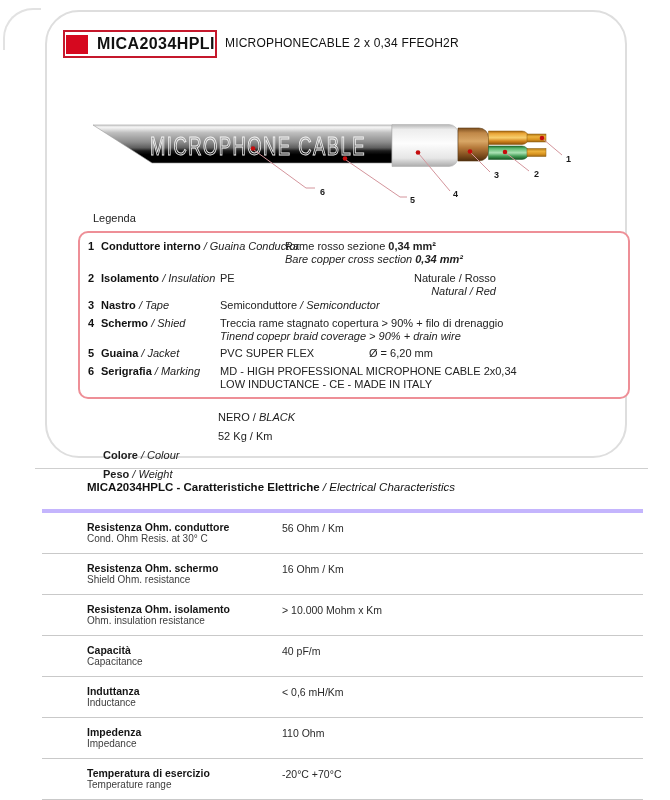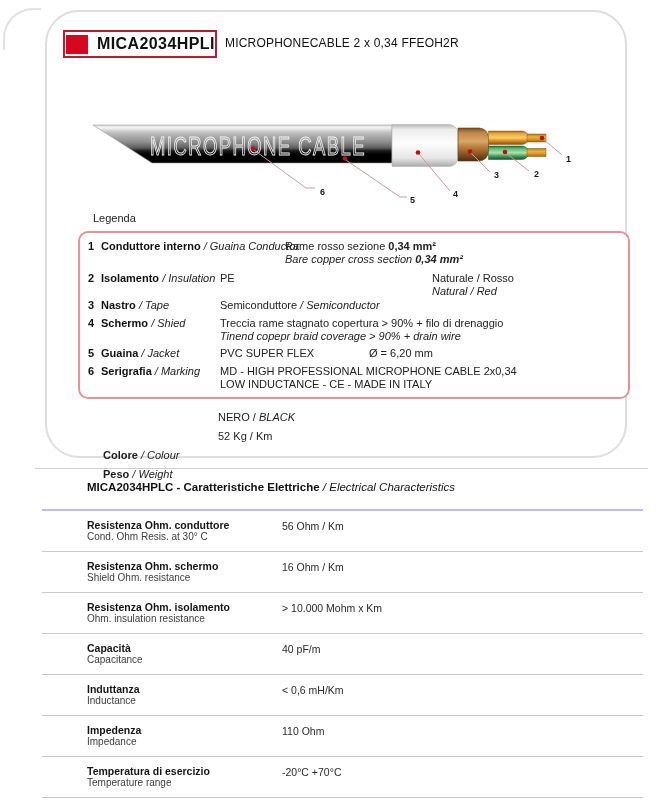--- a/index.html
+++ b/index.html
@@ -27,35 +27,35 @@
 
   
   .legend-title{position:absolute;left:93px;top:212px;font-size:11px;color:#222;}
   .legend-box{position:absolute;left:78px;top:231px;width:548px;height:164px;
               border:2px solid #ee8f97;border-radius:10px;background:#fff;}
   .lgrow{position:absolute;left:0;width:100%;font-size:11px;line-height:13px;color:#222;white-space:nowrap;}
   .lnum{position:absolute;left:8px;font-weight:bold;color:#111;}
   .llab{position:absolute;left:21px;}
   .llab b{color:#111;}
   .lval{position:absolute;left:140px;}
-  .lext{position:absolute;left:352px;}
+  .lext{position:absolute;left:334px;text-align:right;}
   .lext5{position:absolute;left:289px;}
   .i{font-style:italic;}
 
   
   .inforow{position:absolute;font-size:11px;line-height:13px;white-space:nowrap;}
   .inforow .lab{position:absolute;left:16px;margin-top:38px;}
   .inforow .val{position:absolute;left:131px;}
 
   
   .hr-top{position:absolute;left:35px;top:468px;width:613px;height:1px;background:#cfcfcf;}
 
   
   .etitle{position:absolute;left:87px;top:481px;font-size:11.5px;white-space:nowrap;color:#111;}
-  .etable{position:absolute;left:42px;top:509px;width:601px;border-top:2px solid #c4b5fd;}
+  .etable{position:absolute;left:42px;top:509px;width:601px;border-top:4px solid #c4b5fd;}
   .erow{box-sizing:border-box;height:41px;border-bottom:1px solid #c9c9c9;
         display:flex;align-items:flex-start;padding:8px 0 0 45px;}
   .elab{width:195px;}
   .elab b{display:block;font-size:10.5px;color:#151515;line-height:12px;}
   .elab span{display:block;font-size:10px;color:#3d3d3d;line-height:12px;}
   .eval{font-size:10.5px;color:#2a2a2a;padding-top:1px;}
 </style>
 </head>
 <body>
 

